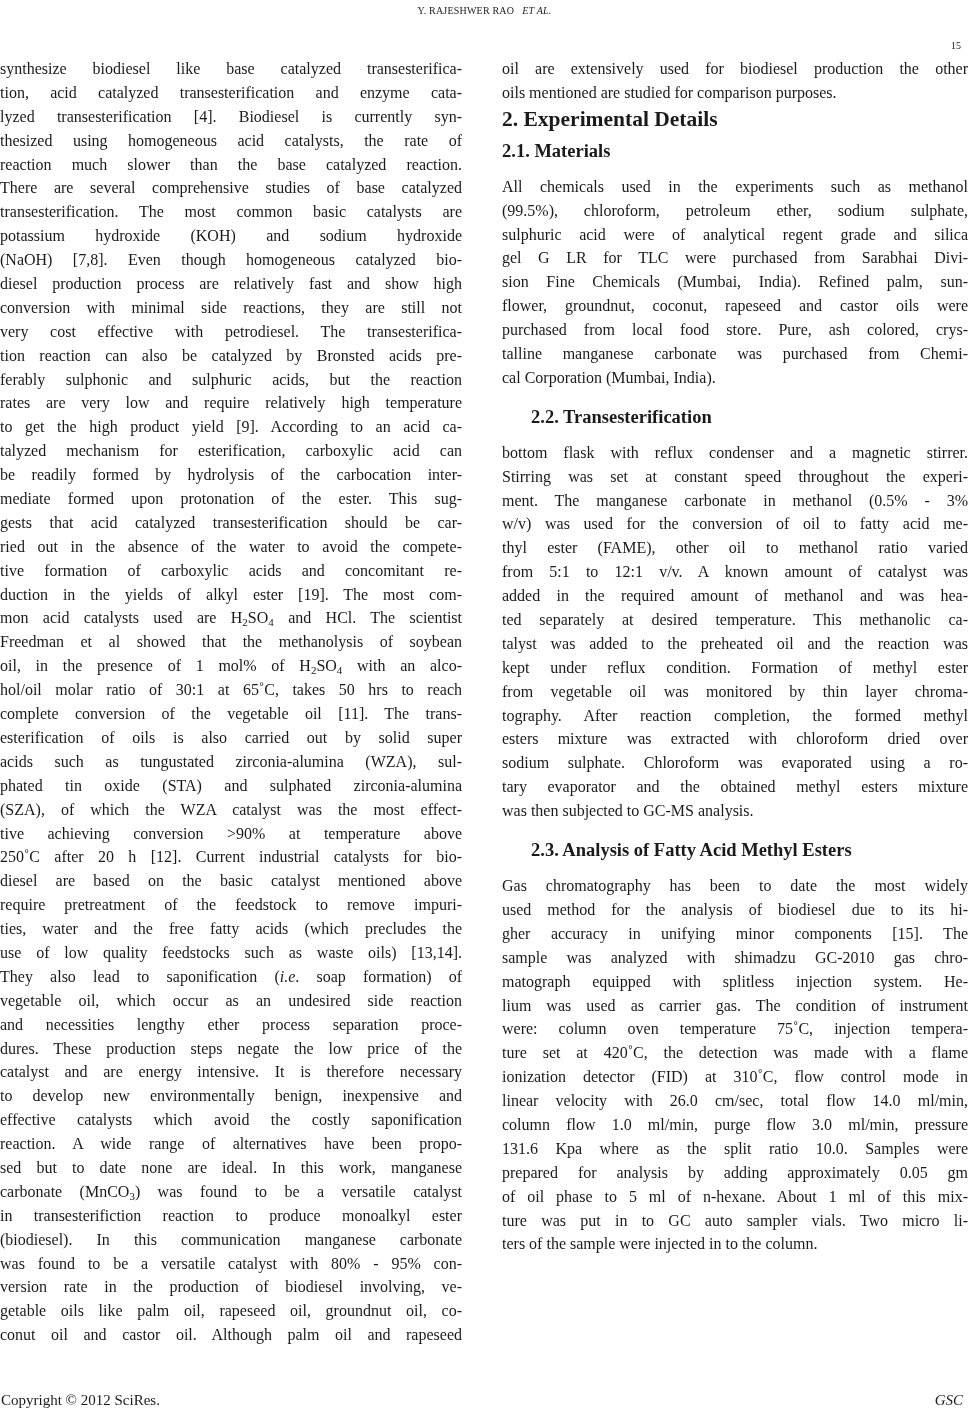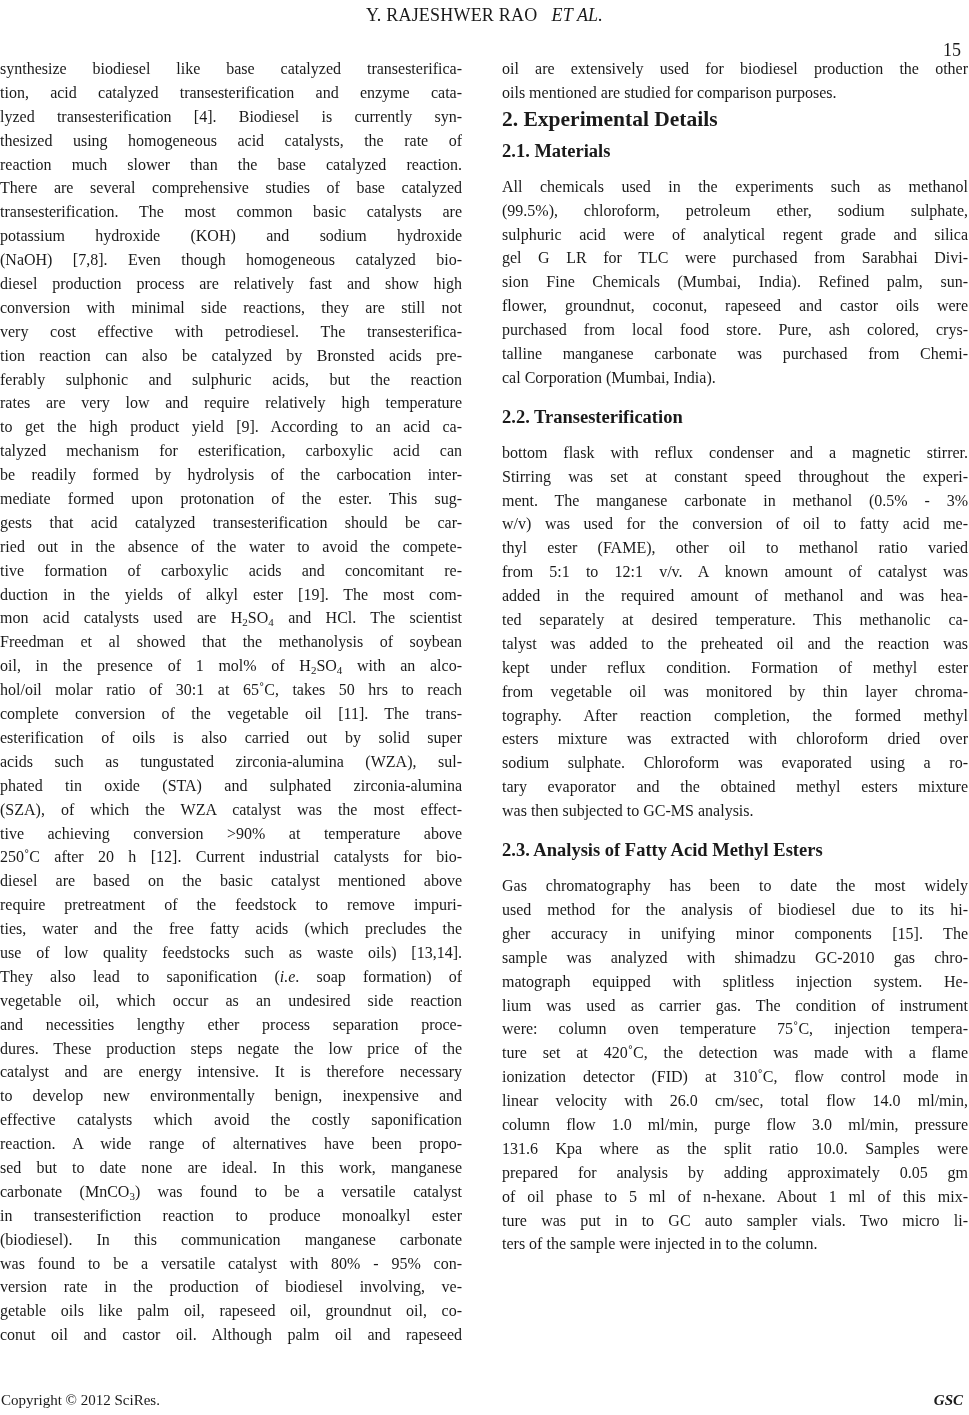--- a/index.html
+++ b/index.html
@@ -1,35 +1,35 @@
 <!DOCTYPE html>
 <html><head>
 <meta charset="utf-8">
 <style>
   html, body { margin:0; padding:0; background:#ffffff; }
   body { width:969px; height:1415px; position:relative; overflow:hidden;
          font-family:"Liberation Serif", "DejaVu Serif", serif; color:#1a1a1a; }
   .running-head { position:absolute; top:3px; left:0; width:969px; height:24px;
-                  font-size:18px; }
+                  font-size:10px; }
   .running-head .authors { position:absolute; left:0; width:969px; text-align:center; top:2px; letter-spacing:0.2px; }
   .running-head .authors i { font-style:italic; }
   .running-head .page-num { position:absolute; right:8px; top:2px;margin-top:35px; }
   .col { position:absolute; top:57px; }
   .col-left { left:0; width:462px; }
   .col-right { left:502px; width:466px; }
   .line { font-size:16px; line-height:23.9px; height:23.9px; white-space:nowrap;
           text-align:justify; text-align-last:justify; overflow:hidden; }
   .line.last { text-align-last:left; }
   .line sub { font-size:11px; line-height:0; vertical-align:-3px; }
   .h1 { font-weight:bold; font-size:21.5px; line-height:28px; margin-bottom:6px; }
   .h2 { font-weight:bold; font-size:18.5px; line-height:25px; margin-bottom:11px; }
-  .h2.spaced { margin-top:15px; }
+  .h2.spaced { margin-top:15px;margin-left:29px; }
   .footer { position:absolute; top:1392px; left:0; width:969px; height:22px; font-size:15px; }
   .footer .copy { position:absolute; left:1px; }
-  .footer .journal { position:absolute; right:6px; font-weight:bold; font-style:italic; }
+  .footer .journal { position:absolute; right:6px; font-weight:normal; font-style:italic; }
 </style>
 </head>
 <body>
 
 <div class="running-head">
   <div class="authors">
     <span>Y. RAJESHWER RAO</span>&nbsp;&nbsp;&nbsp;<i>ET   AL.</i>
   </div>
   <div class="page-num">15</div>
 </div>

